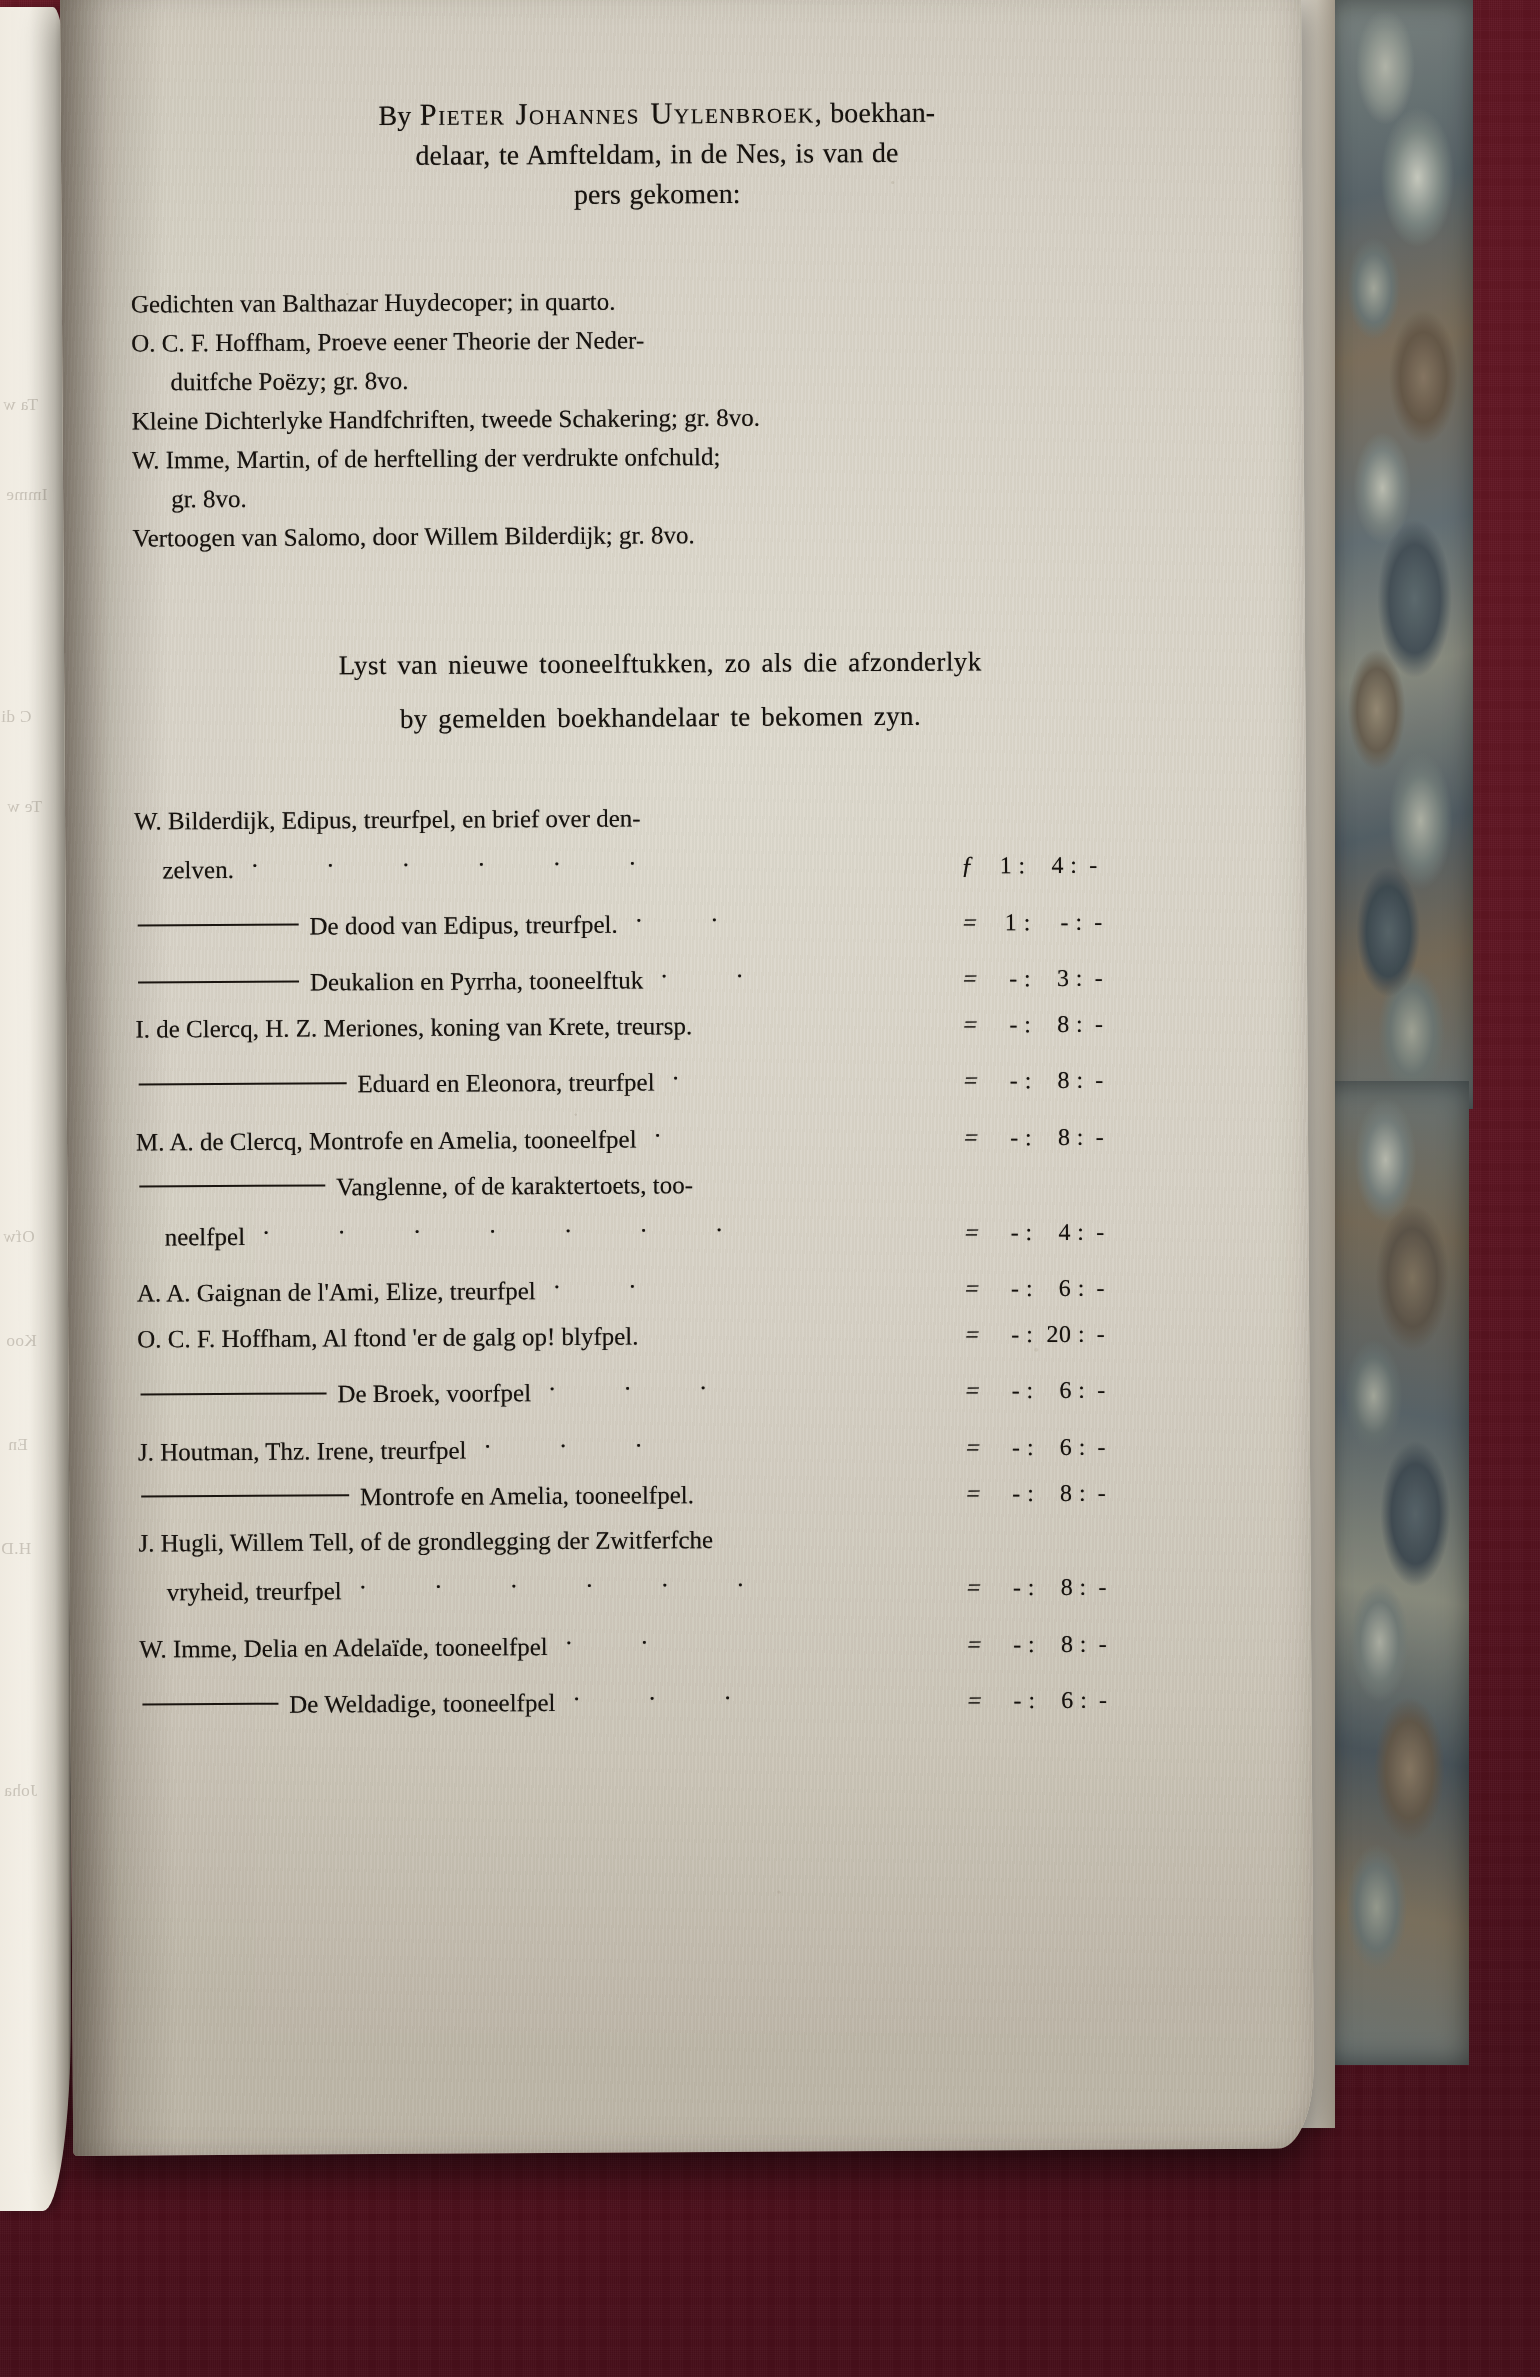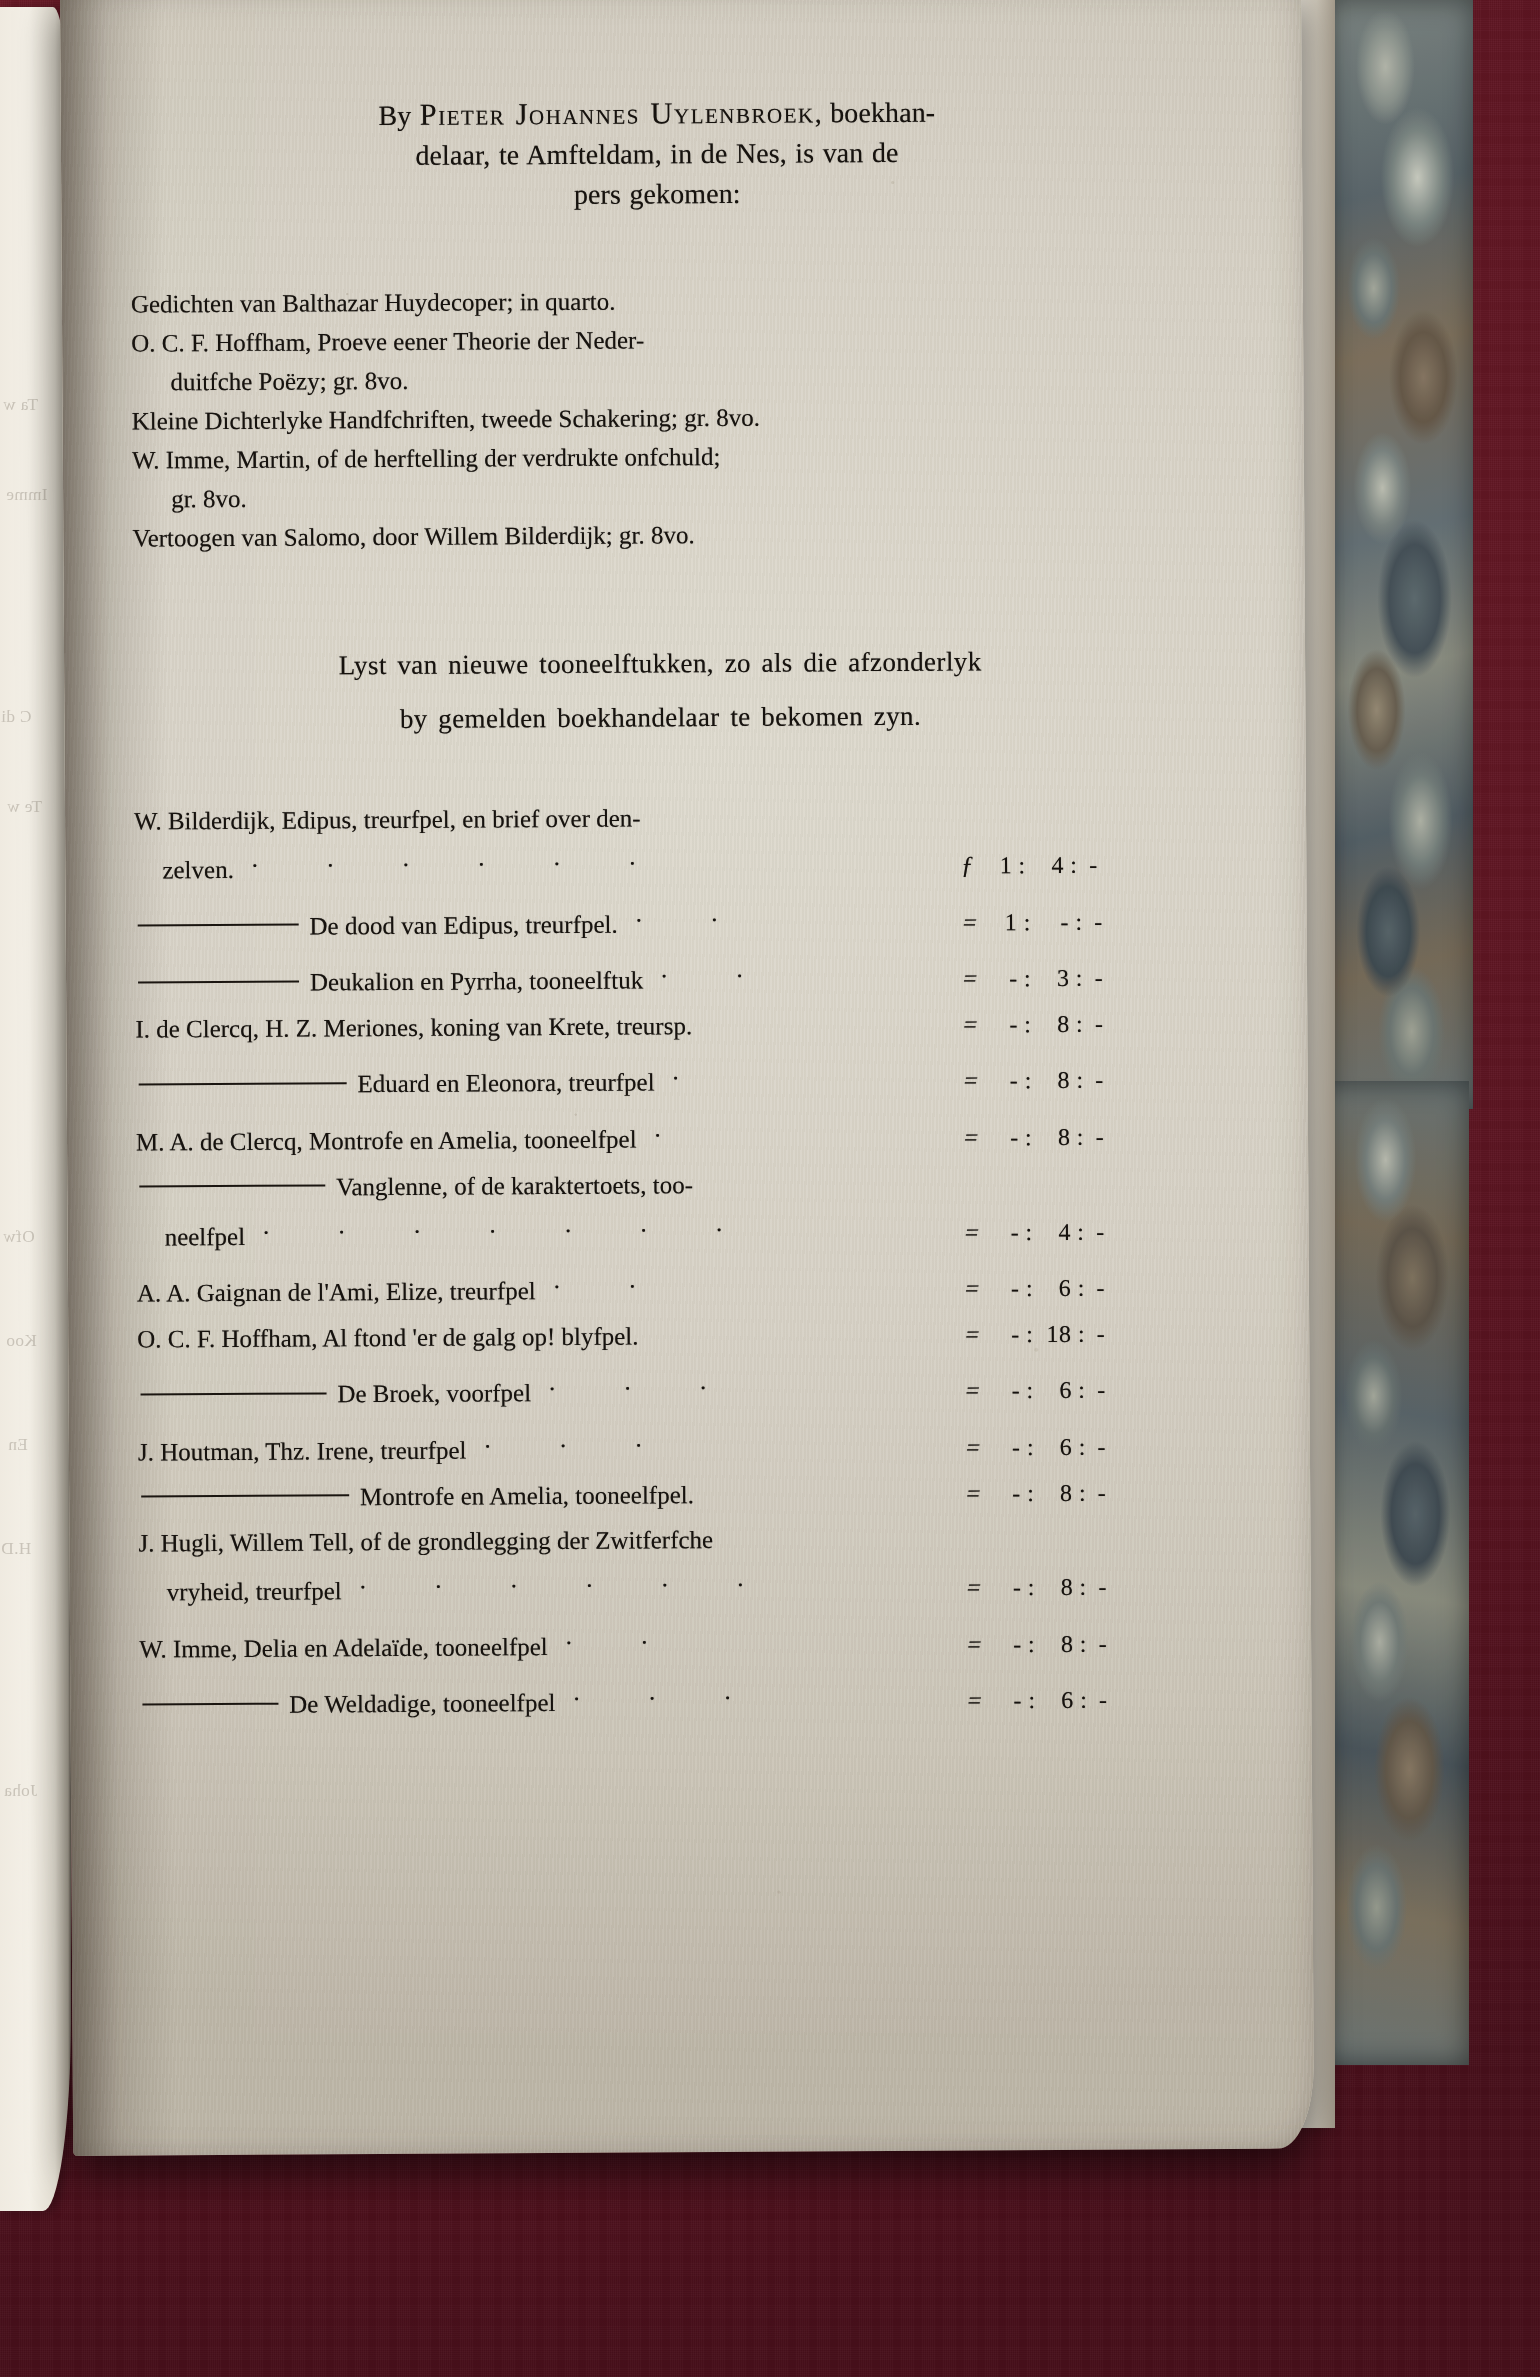--- a/index.html
+++ b/index.html
@@ -387,21 +387,21 @@
           <td class="c-price price">
             <span class="dash-f">=</span><span class="num">-</span><span class="sep">:</span><span class="num">6</span><span class="sep">:</span><span class="num" style="min-width:14px">-</span>
           </td>
         </tr>
 
         <tr class="rowA">
           <td class="c-title">
             <span>O. C. F. Hoffham, Al ftond 'er de galg op! blyfpel.</span>
           </td>
           <td class="c-price price">
-            <span class="dash-f">=</span><span class="num">-</span><span class="sep">:</span><span class="num">18</span><span class="sep">:</span><span class="num" style="min-width:14px">-</span>
+            <span class="dash-f">=</span><span class="num">-</span><span class="sep">:</span><span class="num">20</span><span class="sep">:</span><span class="num" style="min-width:14px">-</span>
           </td>
         </tr>
 
         <tr class="rowA">
           <td class="c-title">
             <span class="rule r3"></span><span>De Broek, voorfpel</span><span class="lead" style="width:159px"></span>
           </td>
           <td class="c-price price">
             <span class="dash-f">=</span><span class="num">-</span><span class="sep">:</span><span class="num">6</span><span class="sep">:</span><span class="num" style="min-width:14px">-</span>
           </td>

